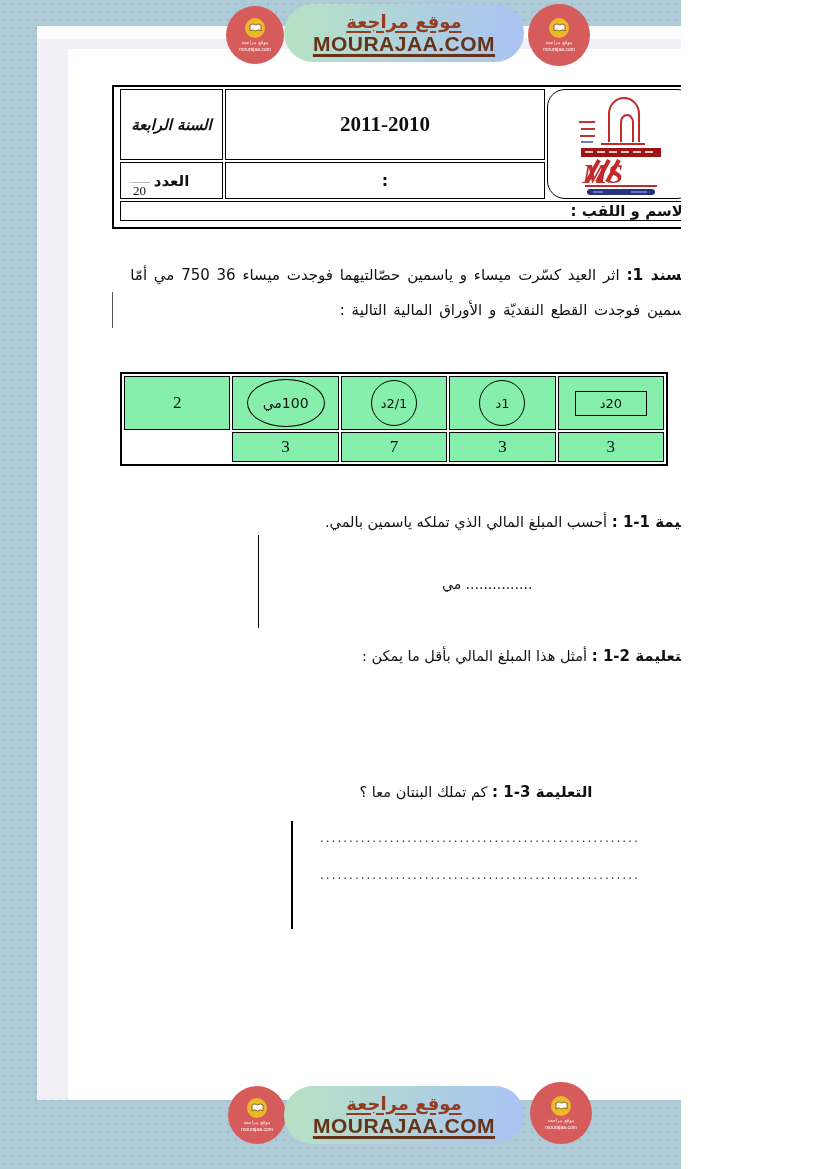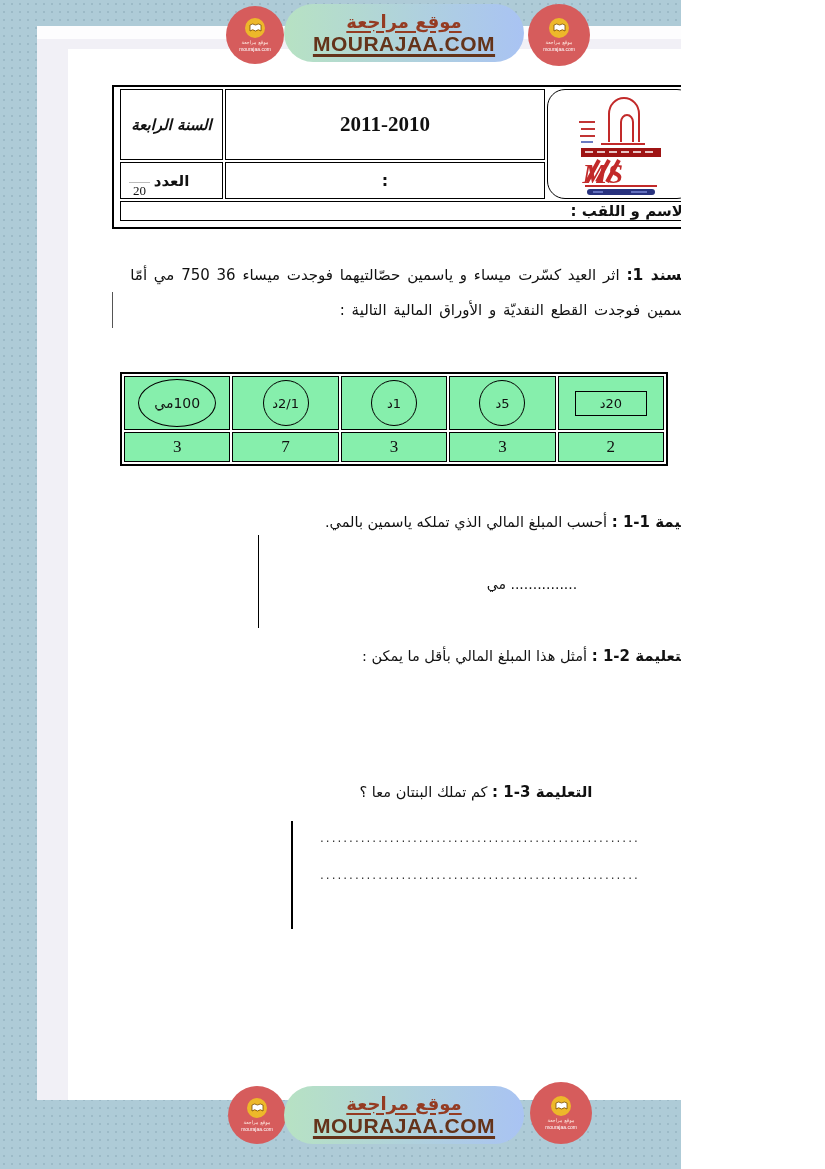--- a/index.html
+++ b/index.html
@@ -80,21 +80,21 @@
   .mcell.count{font-family:"Liberation Serif",serif;font-size:17px;}
   .coin{width:44px;height:44px;border:1.3px solid #000;border-radius:50%;
     display:flex;align-items:center;justify-content:center;font-size:13px;direction:rtl;}
   .ellipse{width:76px;height:46px;border:1.3px solid #000;border-radius:50%;
     display:flex;align-items:center;justify-content:center;font-size:14px;direction:rtl;}
   .note{border:1.3px solid #000;padding:4px 24px;font-size:13px;direction:rtl;}
 
   
   .instr{direction:rtl;text-align:right;font-size:14.5px;width:432px;left:260px;}
   .instr b{font-size:15px;}
-  .answer-line{left:442px;top:576px;width:180px;direction:rtl;text-align:center;font-size:14px;letter-spacing:1px;}
+  .answer-line{left:442px;top:576px;width:180px;direction:rtl;text-align:left;font-size:14px;letter-spacing:1px;}
   .vline1{left:258px;top:535px;width:0;height:93px;border-left:1.5px solid #000;}
   .vline2{left:291px;top:821px;width:0;height:108px;border-left:2px solid #000;}
   .dotted{left:320px;width:318px;overflow:hidden;white-space:nowrap;
     font-size:12px;letter-spacing:2px;color:#333;}
 
   
   .strip{left:697px;top:258px;width:44px;height:824px;background:#fff;
     border:1.5px solid #222;border-top:3px solid #555;box-sizing:border-box;}
   .mark{position:absolute;width:100%;text-align:center;}
   .mark .lbl{font-size:10.5px;font-weight:bold;direction:rtl;display:block;margin-top:1px;}
@@ -170,23 +170,20 @@
     </div>
     <div>ياسمين فوجدت القطع النقديّة و الأوراق المالية التالية :</div>
   </div>
   <div class="abs tickmark"></div>
 
   <div class="abs money-table">
     <div class="mcell">
       <span class="note">20د</span>
     </div>
     <div class="mcell">
-      <span class="coin">5د</span>
-    </div>
-    <div class="mcell">
       <span class="coin">1د</span>
     </div>
     <div class="mcell">
       <span class="coin">2/1د</span>
     </div>
     <div class="mcell">
       <span class="ellipse">100مي</span>
     </div>
     <div class="mcell count">2</div>
     <div class="mcell count">3</div>

